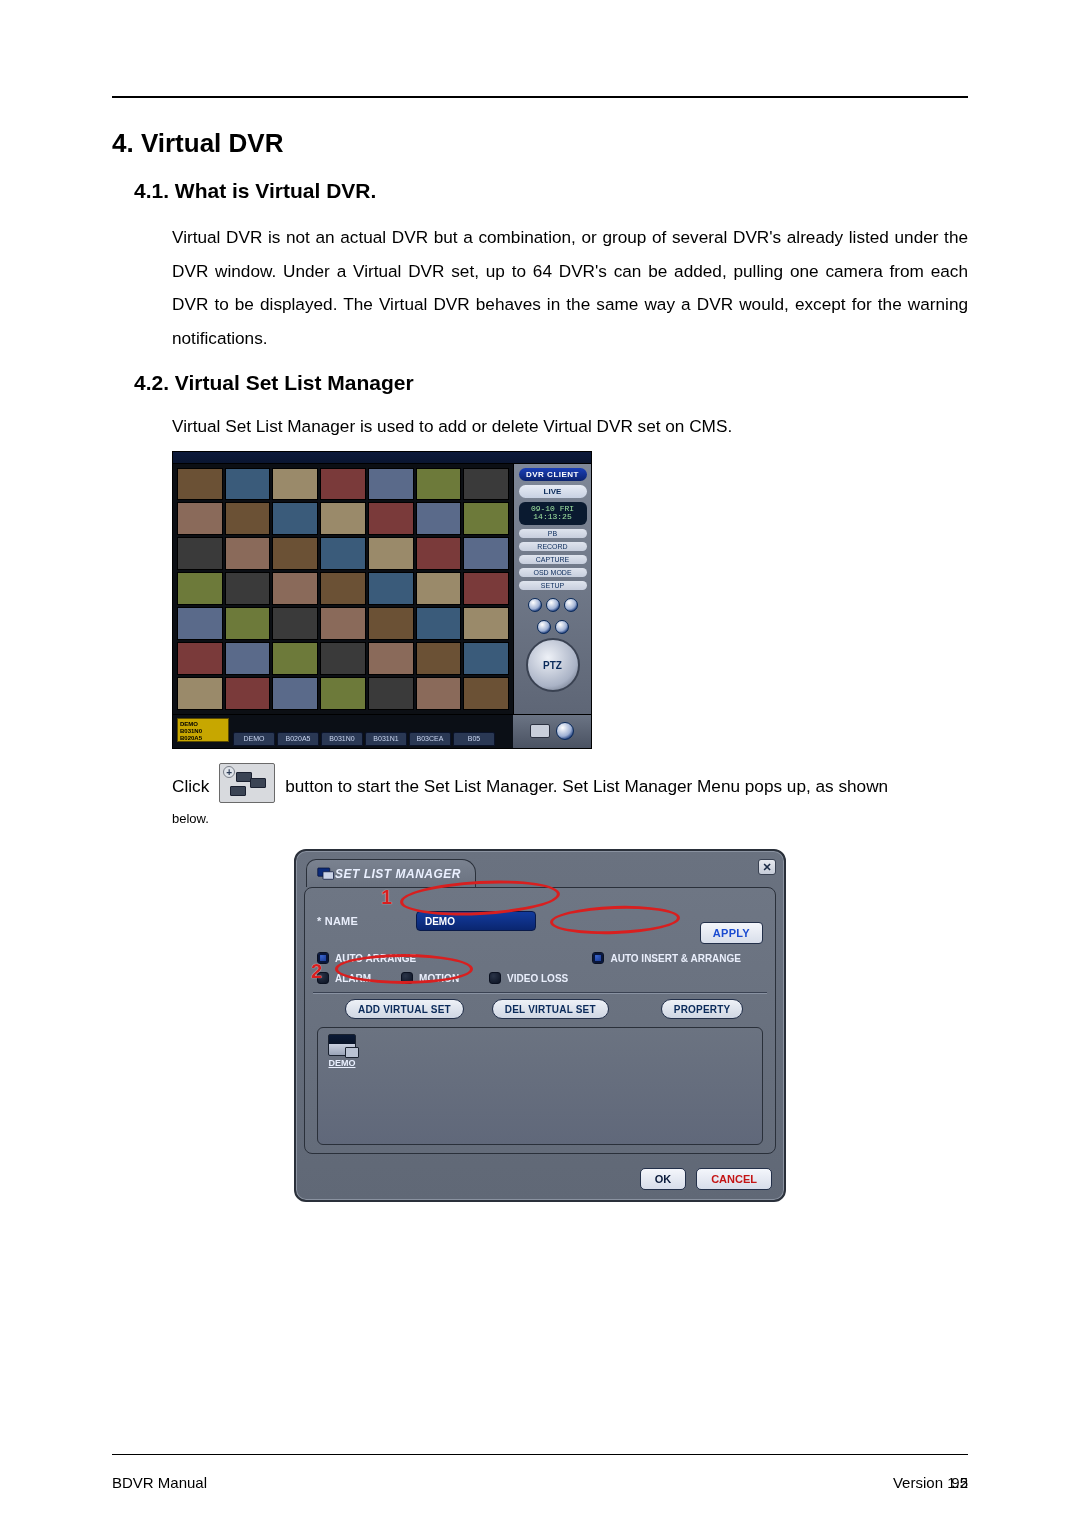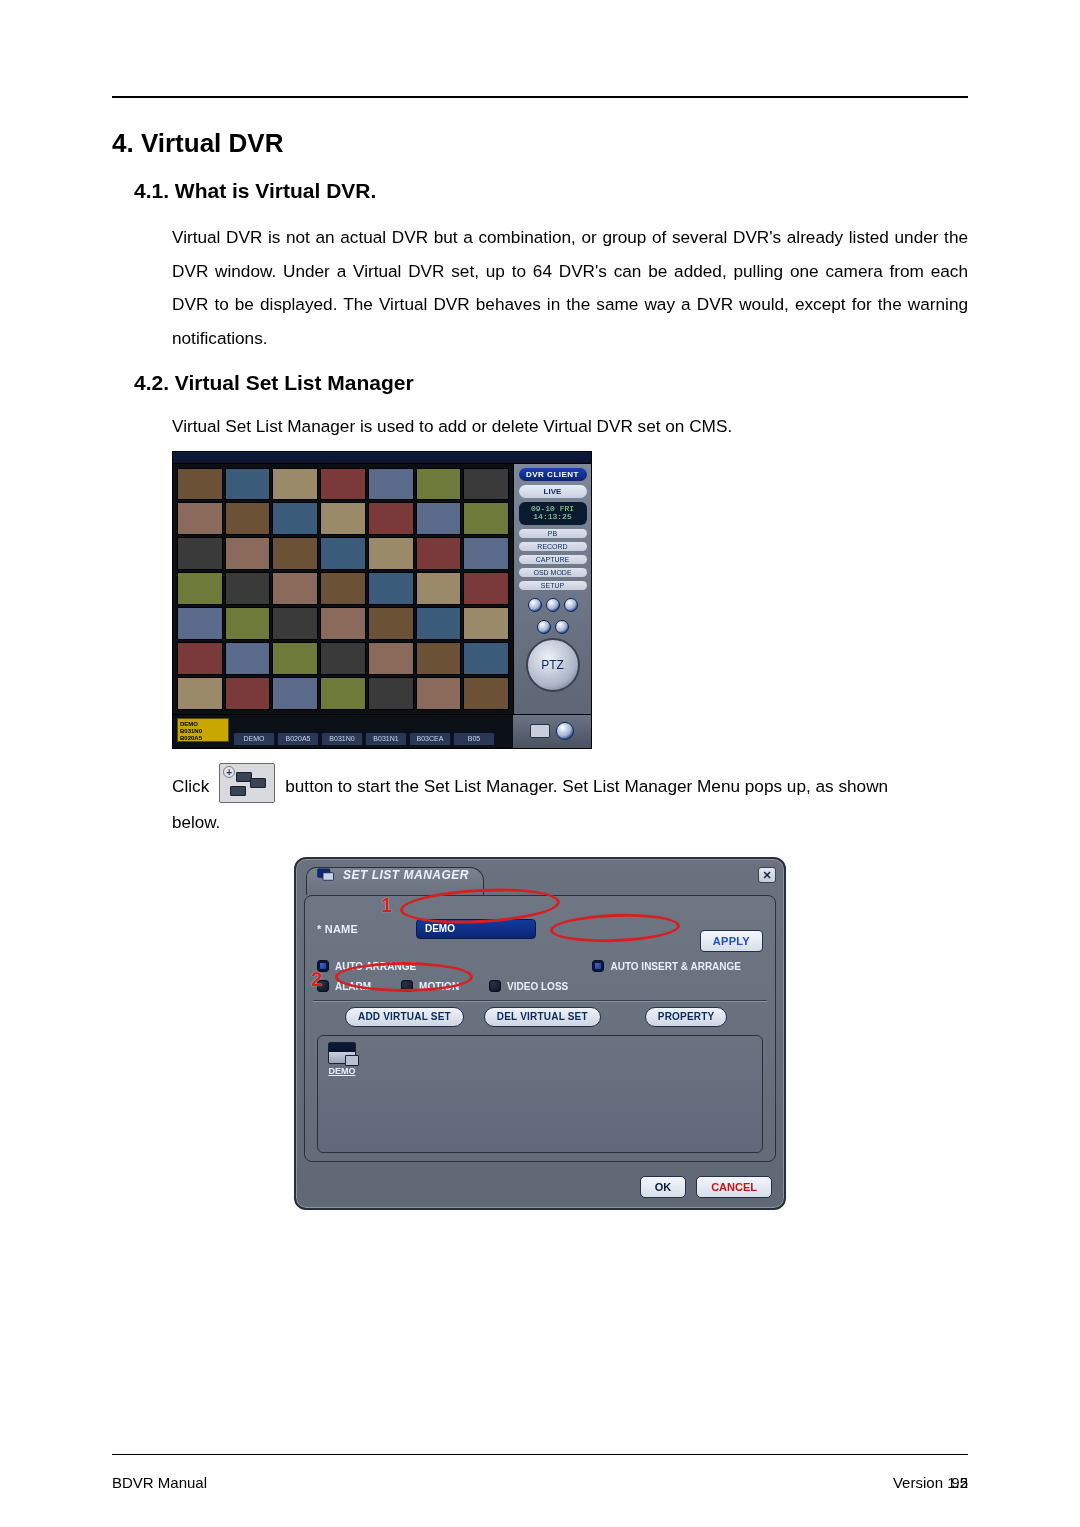--- a/index.html
+++ b/index.html
@@ -47,21 +47,21 @@
   }
   h1.sec { font-size: 26px; font-weight: 700; margin: 4px 0 20px 0; }
   h2.sub { font-size: 21px; font-weight: 700; margin: 10px 0 18px 22px; }
   p.body {
     font-size: 17.2px; line-height: 1.95; margin: 0 0 16px 60px;
     text-align: justify;
   }
   p.body.tight { line-height: 1.6; margin-bottom: 10px; }
   .click-line { display:flex; align-items:flex-end; gap:10px; margin: 14px 0 4px 60px; font-size:17.2px; line-height:1.9; }
   .click-line .rest { flex:1; }
-  .below-line { margin-left:60px; font-size:17px; line-height:1.9; }
+  .below-line { margin-left:60px; font-size:13px; line-height:1.9; }
 
   
   .cms-wrap { margin: 6px 0 0 60px; }
   .cms {
     width: 420px; height: 298px; background:#1a1f27; border:1px solid #000;
     display:grid; grid-template-columns: 1fr 78px; grid-template-rows: 12px 1fr 34px;
   }
   .cms .titlebar { grid-column:1 / span 2; background: linear-gradient(#0d1a3b,#0a1530); border-bottom:1px solid #000; }
   .cms .grid-area { background:#0c0f14; padding:4px; }
   .cms .thumbs {
@@ -79,21 +79,21 @@
   .side .brand { background: linear-gradient(#1a3fb8,#0b236f); color:#fff; font-weight:700; letter-spacing:.5px; }
   .side .live  { background: linear-gradient(#e7ecf5,#c8d1e2); color:#0a2a5a; font-weight:700; }
   .side .lcd   { background:#0a1a30; color:#9fe3a0; font-family: "Courier New", monospace; font-size:8px; line-height:1.1; padding:3px 0; border-radius:6px; }
   .side .small { background: linear-gradient(#dfe4ee,#c7cedd); color:#0a2a5a; font-size:7px; padding:1px 0; border-radius:6px; }
   .side .btnrow { display:flex; gap:4px; justify-content:center; }
   .side .dot { width:14px; height:14px; border-radius:50%; background: radial-gradient(circle at 35% 30%, #fff, #9fb1d4 55%, #1a3a7a 80%); border:1px solid #0a2a5a; }
   .side .ptz {
     width:54px; height:54px; border-radius:50%;
     background: radial-gradient(circle at 40% 35%, #eef1f7, #aab3c6 65%, #4d5668 100%);
     border:2px solid #3a4252; display:flex; align-items:center; justify-content:center;
-    color:#0a2a5a; font-size:12px; font-weight:400;
+    color:#0a2a5a; font-size:10px; font-weight:700;
   }
   .cms .bottom {
     grid-column:1; background:#0b0f16; border-top:1px solid #000; position:relative;
   }
   .cms .health {
     position:absolute; left:4px; top:3px; width:52px; height:24px; background:#c7a700; border:1px solid #5a4a00;
     color:#000; font-size:6px; line-height:7px; padding:2px 2px; font-weight:700;
   }
   .cms .tabsrow {
     position:absolute; left:60px; right:4px; bottom:2px; height:14px; display:flex; gap:2px;
@@ -132,21 +132,21 @@
     width: 492px; background: linear-gradient(#6a7280,#606876);
     border: 2px solid #2a303a; border-radius: 12px; overflow:hidden;
     box-shadow: inset 0 0 0 1px #8a92a0;
     position: relative;
   }
   .dlg .tabhead {
     display:flex; align-items:flex-end; height:36px; background: transparent; position:relative;
   }
   .dlg .tabhead .tab {
     margin-left:10px; height:28px; padding:0 14px 0 10px;
-    display:flex; gap:8px;
+    display:flex; align-items:center; 
     background: linear-gradient(#7a8290,#6a7280); border:1px solid #2a303a; border-bottom:none;
     border-radius: 10px 14px 0 0; color:#eaf0ff; font-weight:700; font-size:12px; letter-spacing:.5px; font-style:italic;
   }
   .dlg .tabhead .tab svg { width:18px; height:14px; }
   .dlg .xbtn {
     position:absolute; right:8px; top:8px; width:18px; height:16px;
     background: linear-gradient(#e6e9ef,#c6ccd8); border:1px solid #3a4252; border-radius:3px;
     color:#1a2a45; font-size:11px; line-height:14px; text-align:center; font-weight:700;
   }
   .dlg .body {
@@ -166,21 +166,21 @@
     background: linear-gradient(#f4f6fb,#d8deea); border:1px solid #23304a;
     color: var(--apply-blue); font-weight:800; font-size:11px; letter-spacing:.3px;
     display:flex; align-items:center;margin-top:24px;
   }
   .chkline { display:flex; align-items:center; gap:8px; margin-top:8px; }
   .chkline .group { display:flex; align-items:flex-end; gap:6px; margin-right:22px; }
   .chkbox { width:12px; height:12px; border-radius:3px; border:1px solid #0a1020; background: radial-gradient(circle at 35% 30%, #2a3448, #0b1222); }
   .chkbox.on { background: radial-gradient(circle at 35% 30%, #3a63c8, #0b2a80); box-shadow: inset 0 0 0 2px #09163a; }
   .chklabel { color:#e9eefb; font-size:10px; font-weight:700; }
   .sep { height:1px; background:#3a4252; margin:8px -4px 6px -4px; box-shadow:0 1px 0 #8992a2; }
-  .btnrow { display:flex; align-items:center; gap:20px; margin-top:4px; }
+  .btnrow { display:flex; align-items:center; gap:28px; margin-top:4px; }
   .pillbtn {
     height:20px; padding:0 12px; border-radius:10px;
     background: linear-gradient(#eef1f7,#cfd6e3); border:1px solid #23304a;
     color:#0a2a5a; font-size:10px; font-weight:800; letter-spacing:.2px;
     display:flex; align-items:center;
   }
   .listarea {
     margin-top:8px; height:118px; border:1px solid #2a303a; border-radius:6px;
     background: linear-gradient(#6b7381,#60687a);
     padding:6px;

